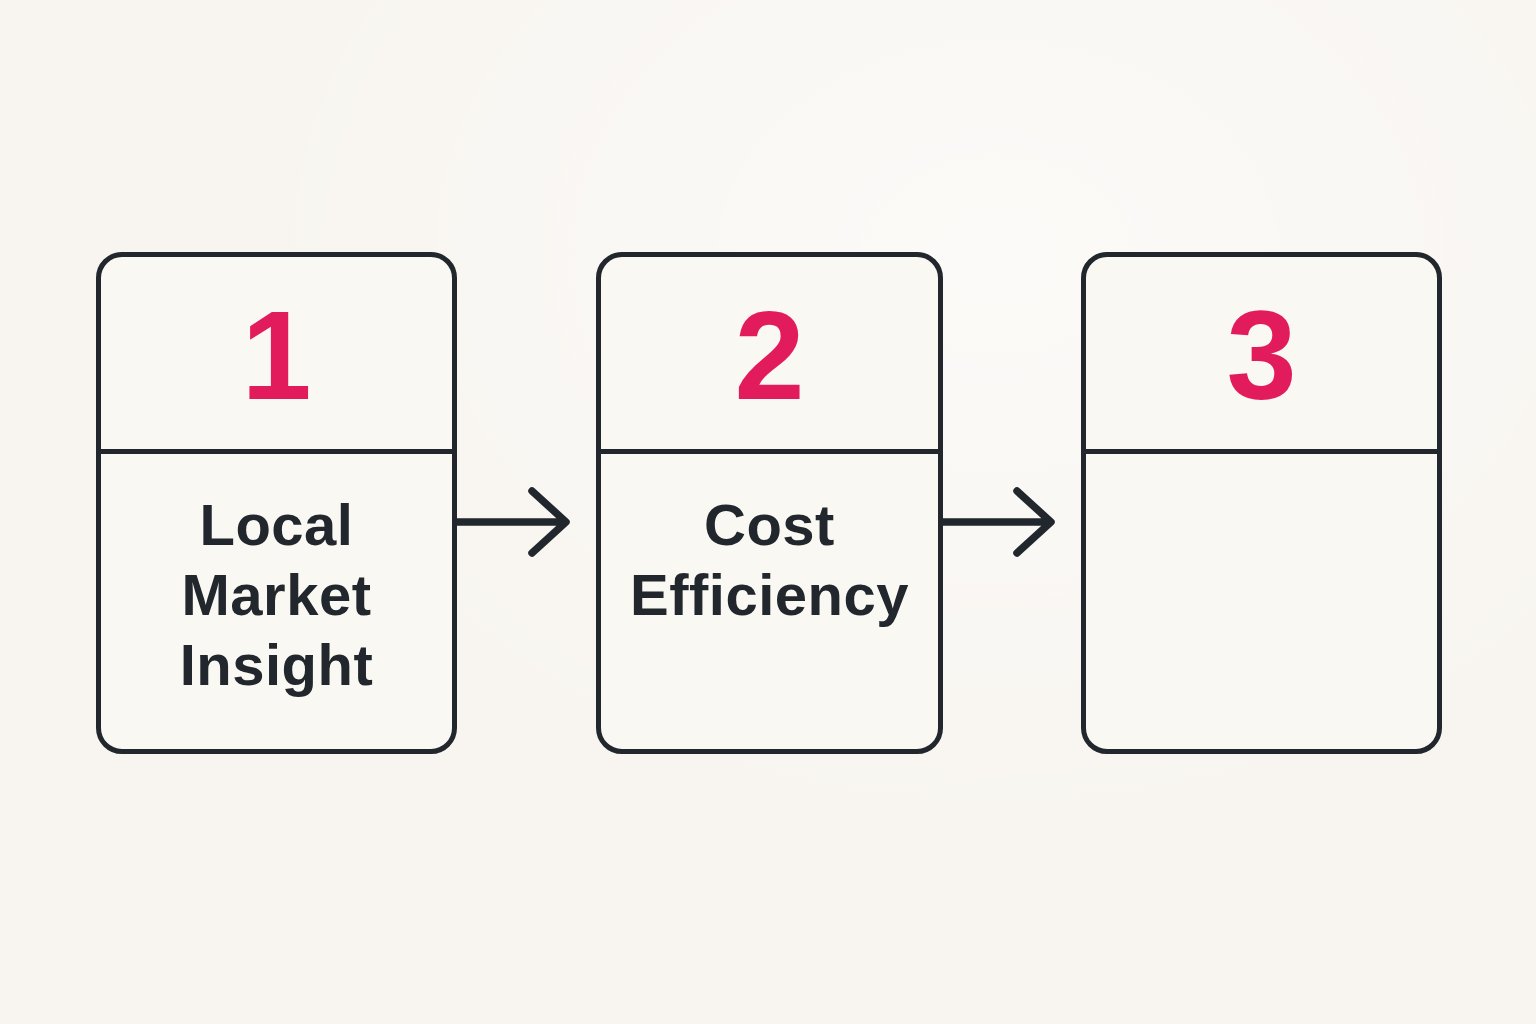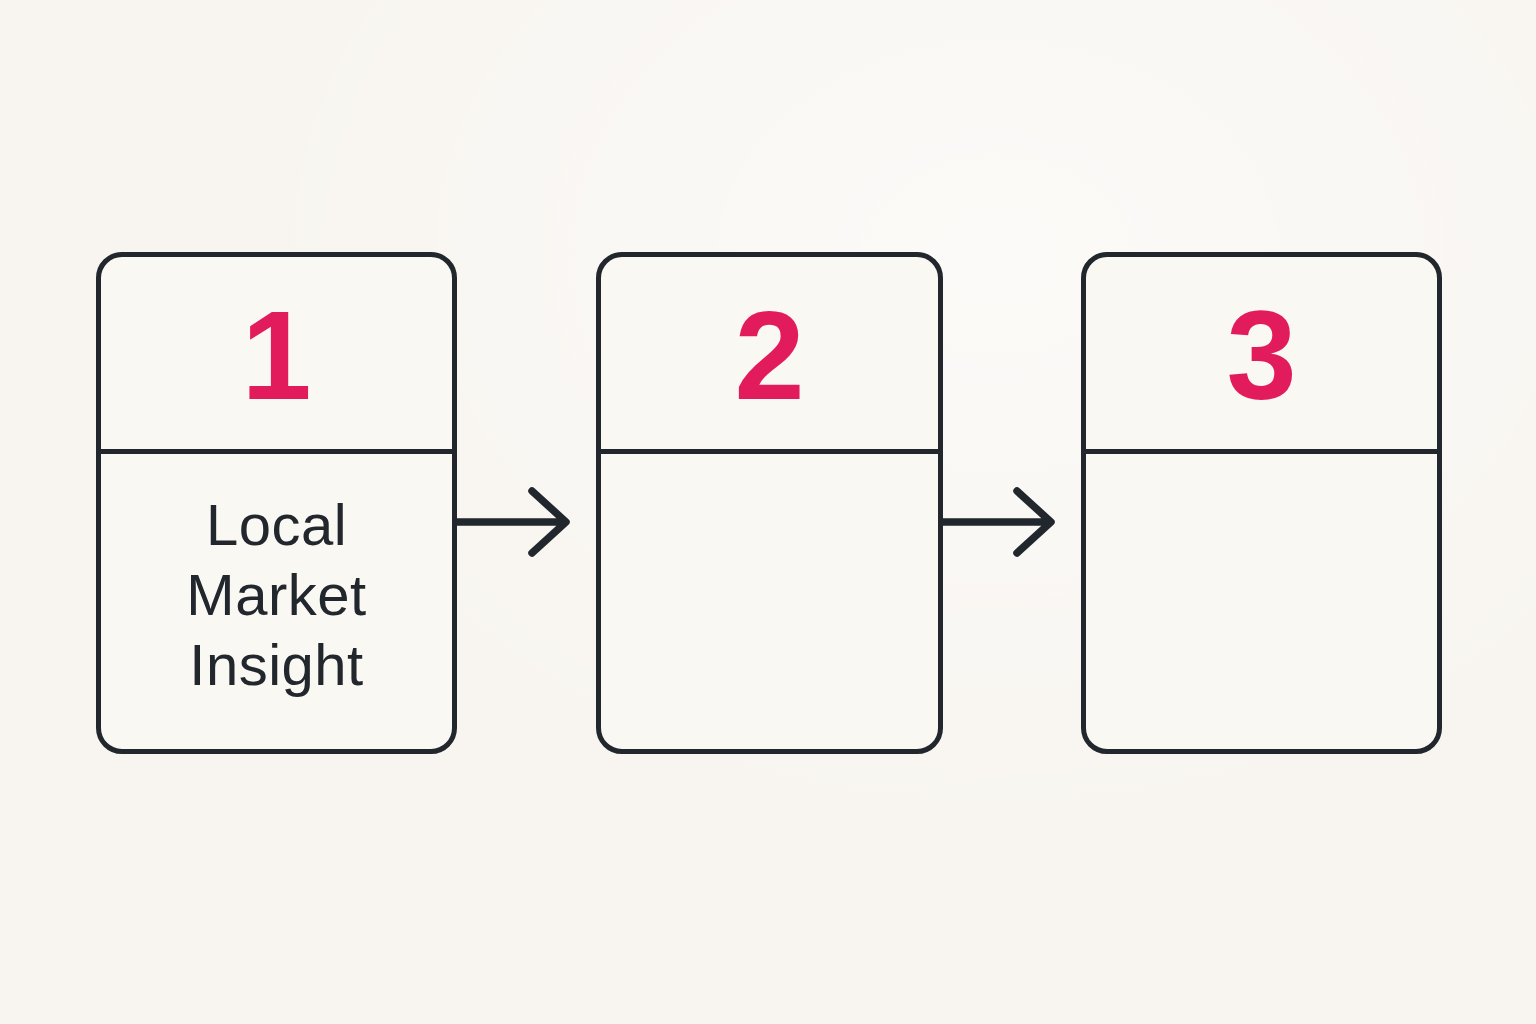--- a/index.html
+++ b/index.html
@@ -51,21 +51,21 @@
   .divider {
     height: 0;
     border-top: 5px solid var(--ink);
   }
   .label {
     flex: 1;
     padding-top: 36px;
     text-align: center;
     font-size: 58px;
     line-height: 70px;
-    font-weight: 400;
+    font-weight: 700;
     color: var(--ink);
     white-space: pre-line;
     letter-spacing: 0.5px;
   }
   .arrow {
     position: absolute;
     top: 486px;
     width: 114px;
     height: 72px;
   }
@@ -92,20 +92,22 @@
 Insight</div>
   </div>
 
   <svg class="arrow arrow-1" viewBox="0 0 114 72" aria-hidden="true">
     <path d="M0 36 H107 M76 5 L110 36 L76 67"></path>
   </svg>
 
   <div class="step step-2">
     <div class="num">2</div>
     <div class="divider"></div>
+    <div class="label">Cost
+Efficiency</div>
   </div>
 
   <svg class="arrow arrow-2" viewBox="0 0 114 72" aria-hidden="true">
     <path d="M0 36 H107 M76 5 L110 36 L76 67"></path>
   </svg>
 
   <div class="step step-3">
     <div class="num">3</div>
     <div class="divider"></div>
   </div>

